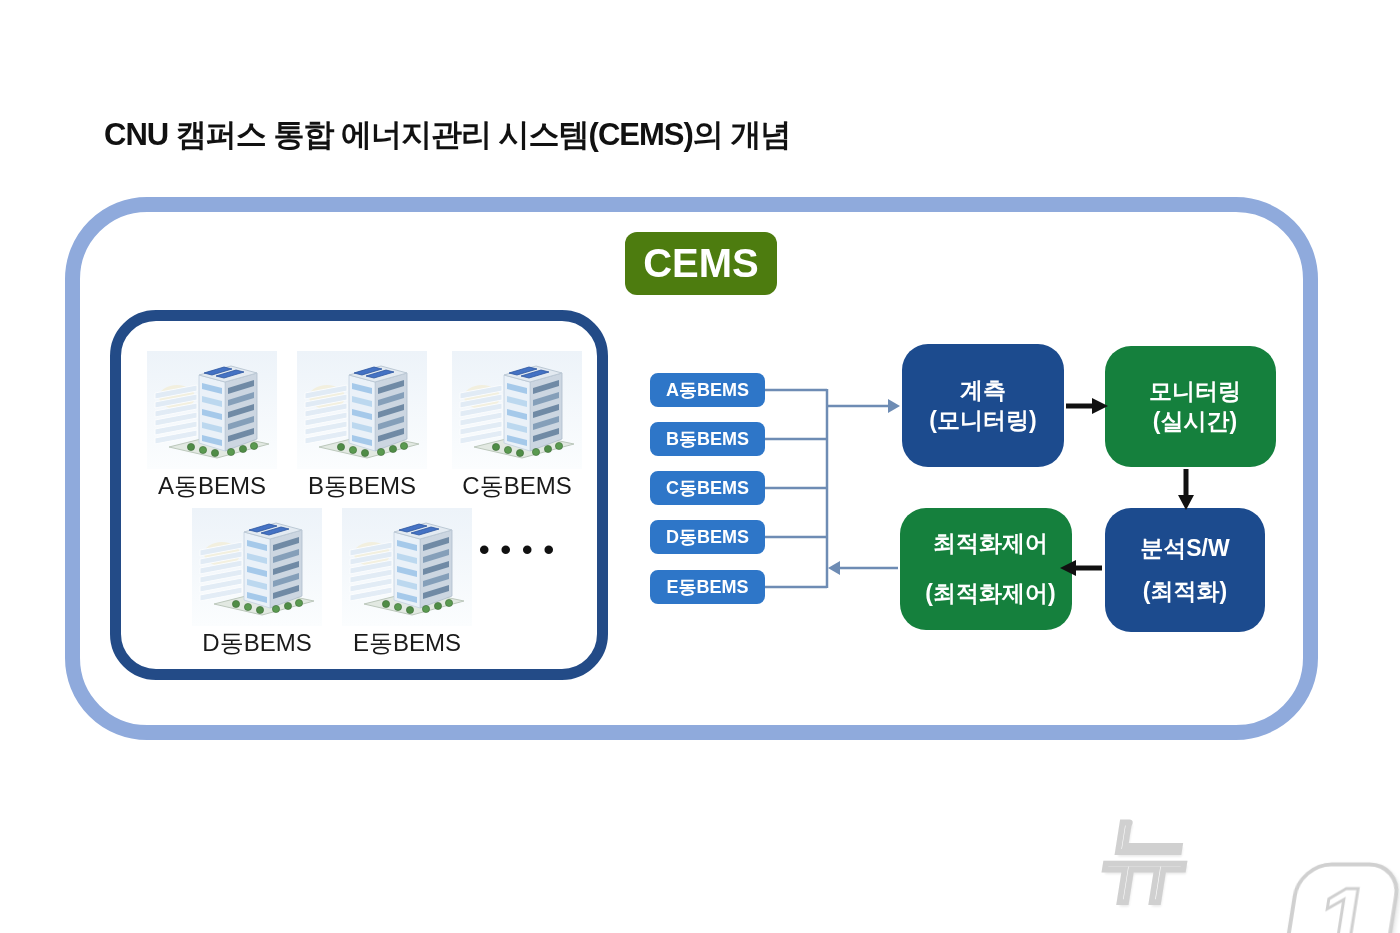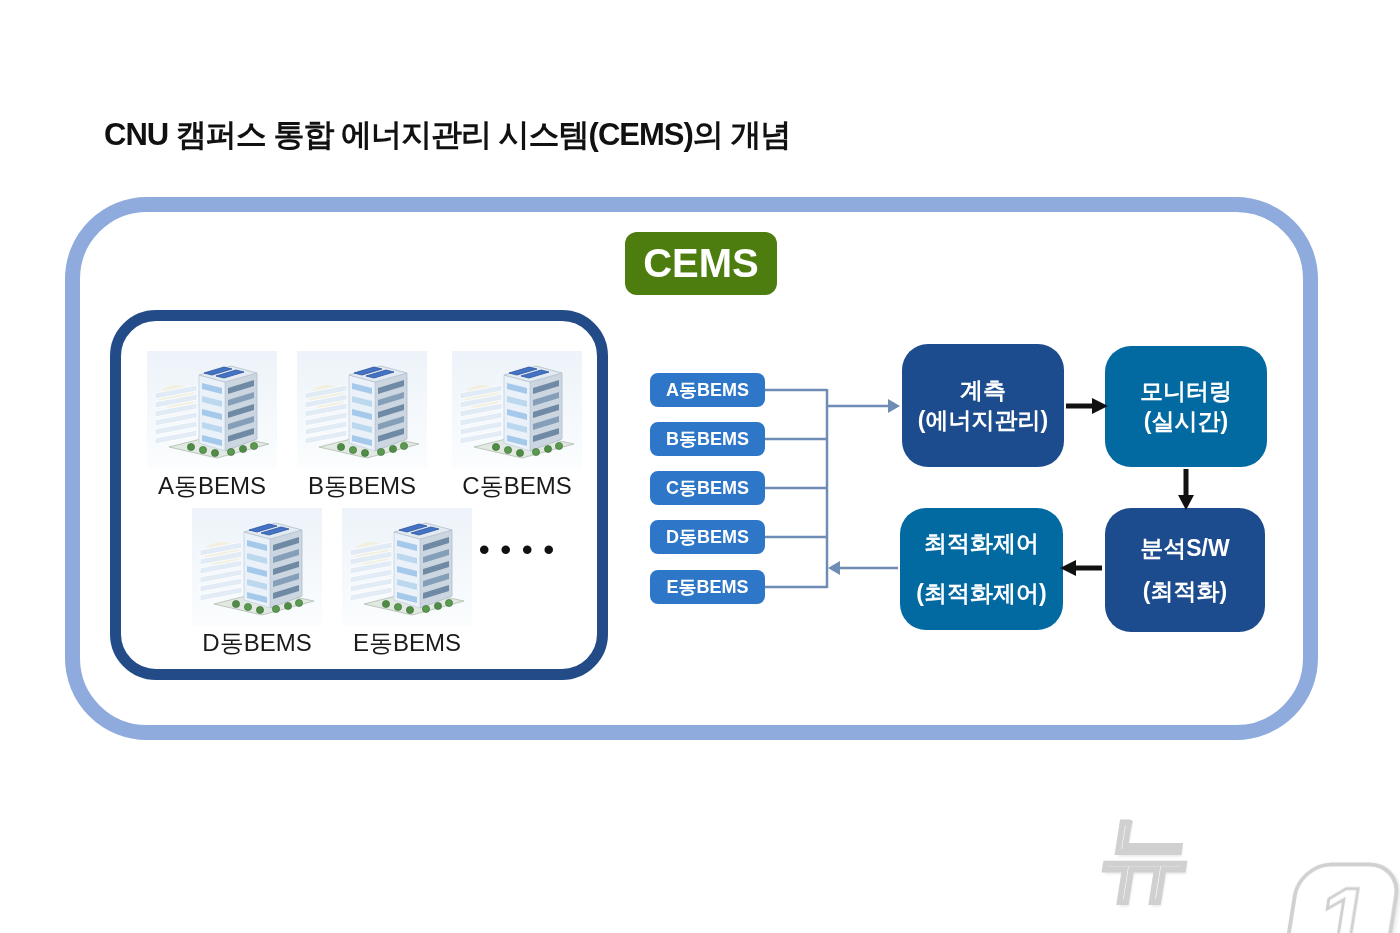--- a/index.html
+++ b/index.html
@@ -49,21 +49,21 @@
   }
   .node-0{top:373px;} .node-1{top:422px;} .node-2{top:471px;}
   .node-3{top:520px;} .node-4{top:570px;}
   
   .proc-box{
     position:absolute;border-radius:26px;color:#fff;font-weight:bold;
     display:flex;flex-direction:column;align-items:center;justify-content:center;
     font-size:23px;line-height:1.3;text-align:center;white-space:nowrap;
   }
   .proc-dark{background:#1C4B8E;}
-  .proc-medium{background:#0369a1;}
+  .proc-medium{background:#15803d;padding-left:9px;}
   .proc-measure{left:902px;top:344px;width:162px;height:123px;}
   .proc-monitoring{left:1105px;top:346px;width:162px;height:121px;}
   .proc-optctl{left:900px;top:508px;width:163px;height:122px;gap:20px;}
   .proc-analysis{left:1105px;top:508px;width:160px;height:124px;gap:13px;}
   
   .connector-layer{position:absolute;left:0;top:0;width:1400px;height:933px;pointer-events:none;}
   
   .watermark{
     position:absolute;left:1090px;top:796px;display:flex;align-items:center;
     transform:skewX(-9deg);opacity:.96;
@@ -171,21 +171,21 @@
 </div>
 
 <div class="bems-node node-0">A동BEMS</div>
 <div class="bems-node node-1">B동BEMS</div>
 <div class="bems-node node-2">C동BEMS</div>
 <div class="bems-node node-3">D동BEMS</div>
 <div class="bems-node node-4">E동BEMS</div>
 
 <div class="proc-box proc-dark proc-measure">
   <span>계측</span>
-  <span>(에너지관리)</span>
+  <span>(모니터링)</span>
 </div>
 <div class="proc-box proc-medium proc-monitoring">
   <span>모니터링</span>
   <span>(실시간)</span>
 </div>
 <div class="proc-box proc-medium proc-optctl">
   <span>최적화제어</span>
   <span>(최적화제어)</span>
 </div>
 <div class="proc-box proc-dark proc-analysis">

